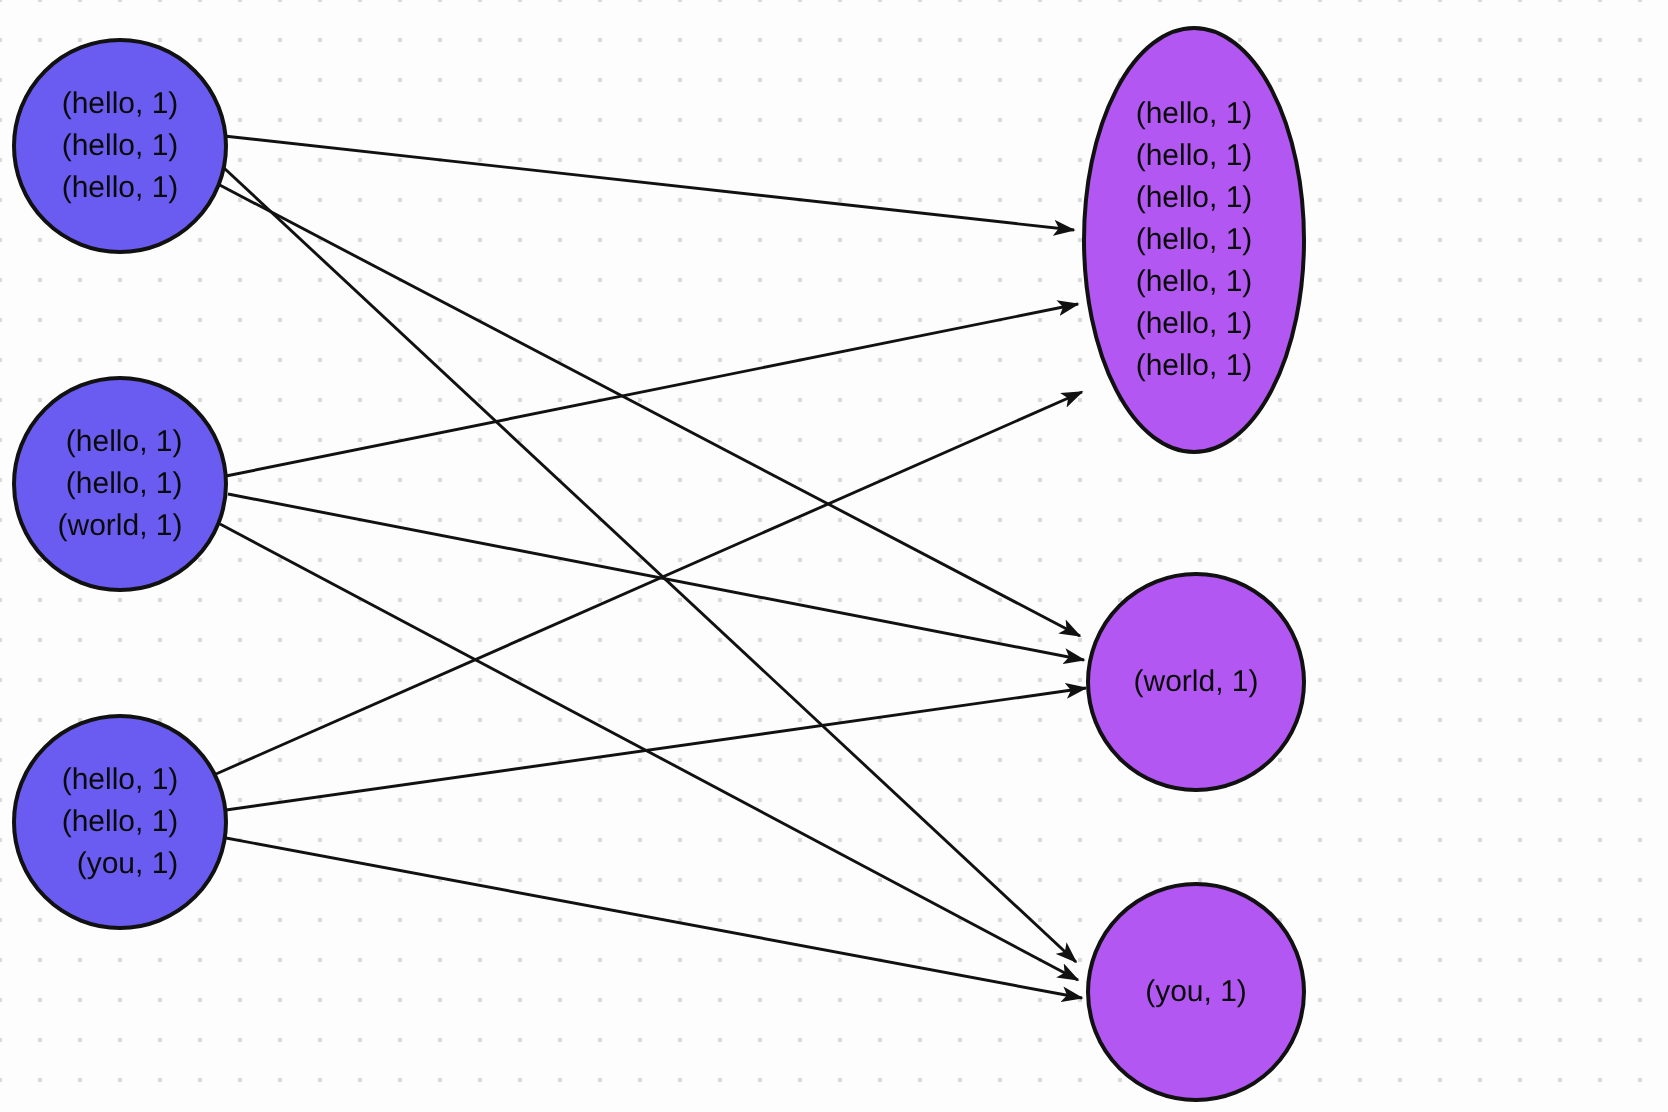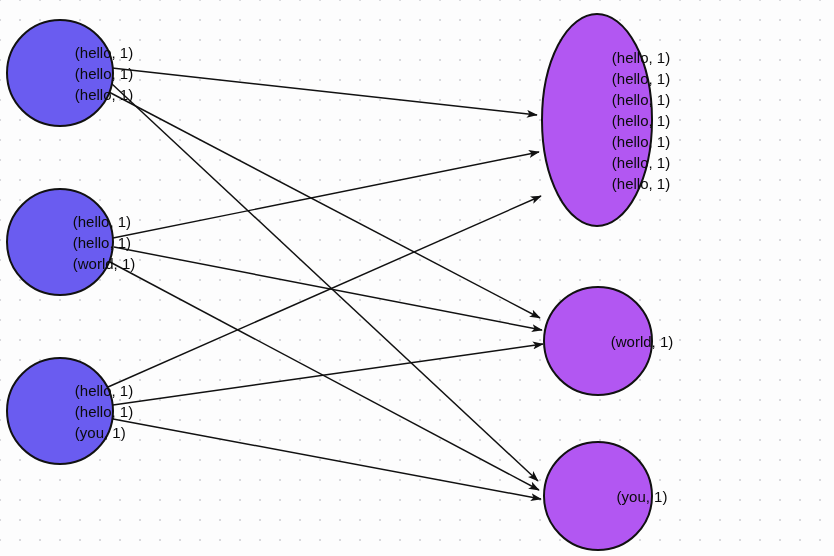--- a/index.html
+++ b/index.html
@@ -29,29 +29,28 @@
     stroke: #111111;
     stroke-width: 1.45px;
     fill: none;
   }
   .node-shape {
     stroke: #111111;
     stroke-width: 2px;
   }
   .node-label {
     position: absolute;
-    text-align: left;
+    text-align: right;
     color: #0a0a0a;
     font-size: 15px;
     line-height: 21px;
     font-family: "Liberation Sans", sans-serif;
     white-space: pre;
     pointer-events: none;
     transform: translate(-50%, -50%);
-    margin-left: 44px;
   }
 </style>
 </head>
 <body>
 
 <div id="canvas">
 
   <svg id="graph-svg" viewBox="0 0 834 556">
     <defs>
       <marker id="arrowhead" markerWidth="11" markerHeight="8" refX="10.2" refY="4" orient="auto" markerUnits="userSpaceOnUse">

